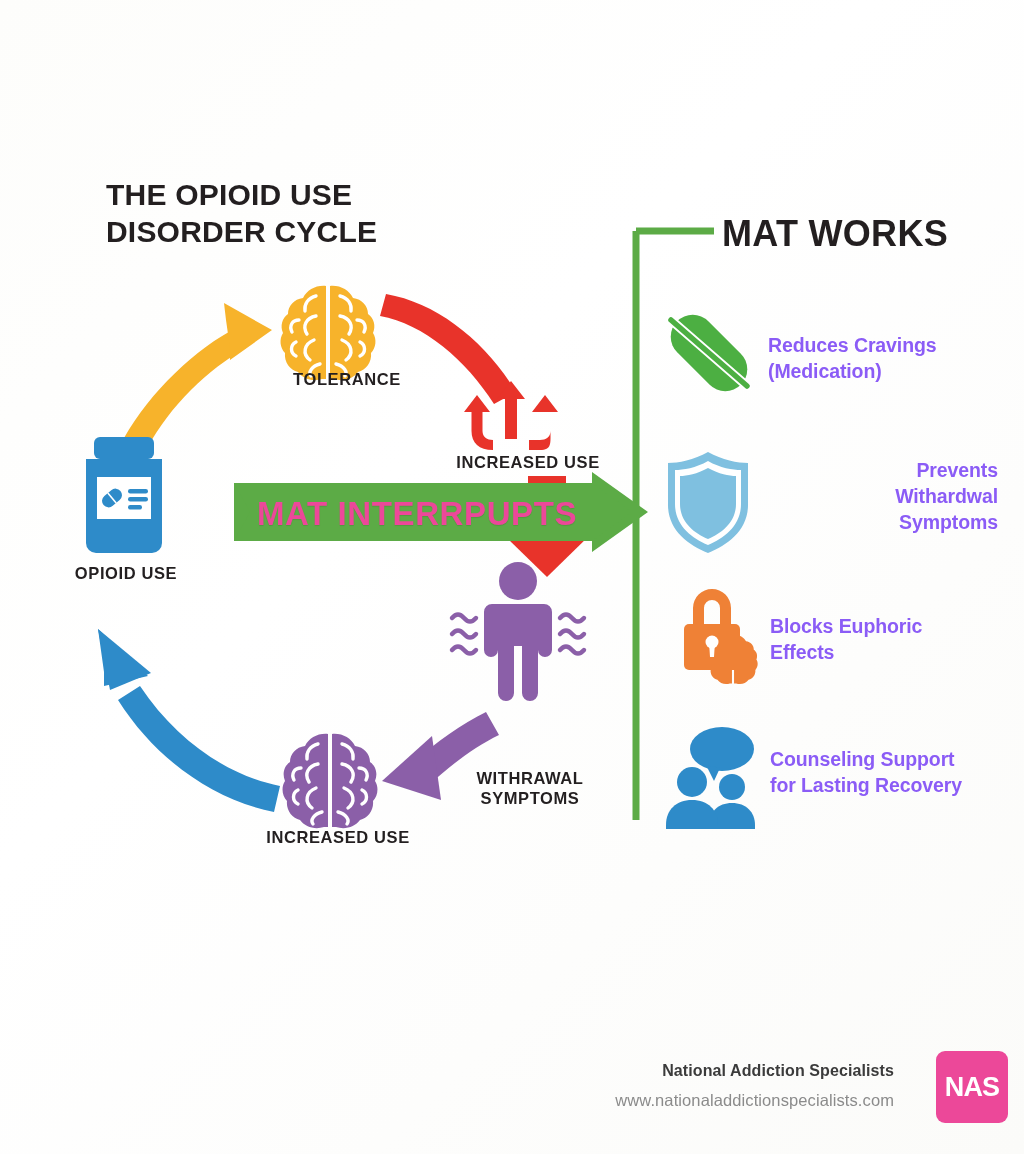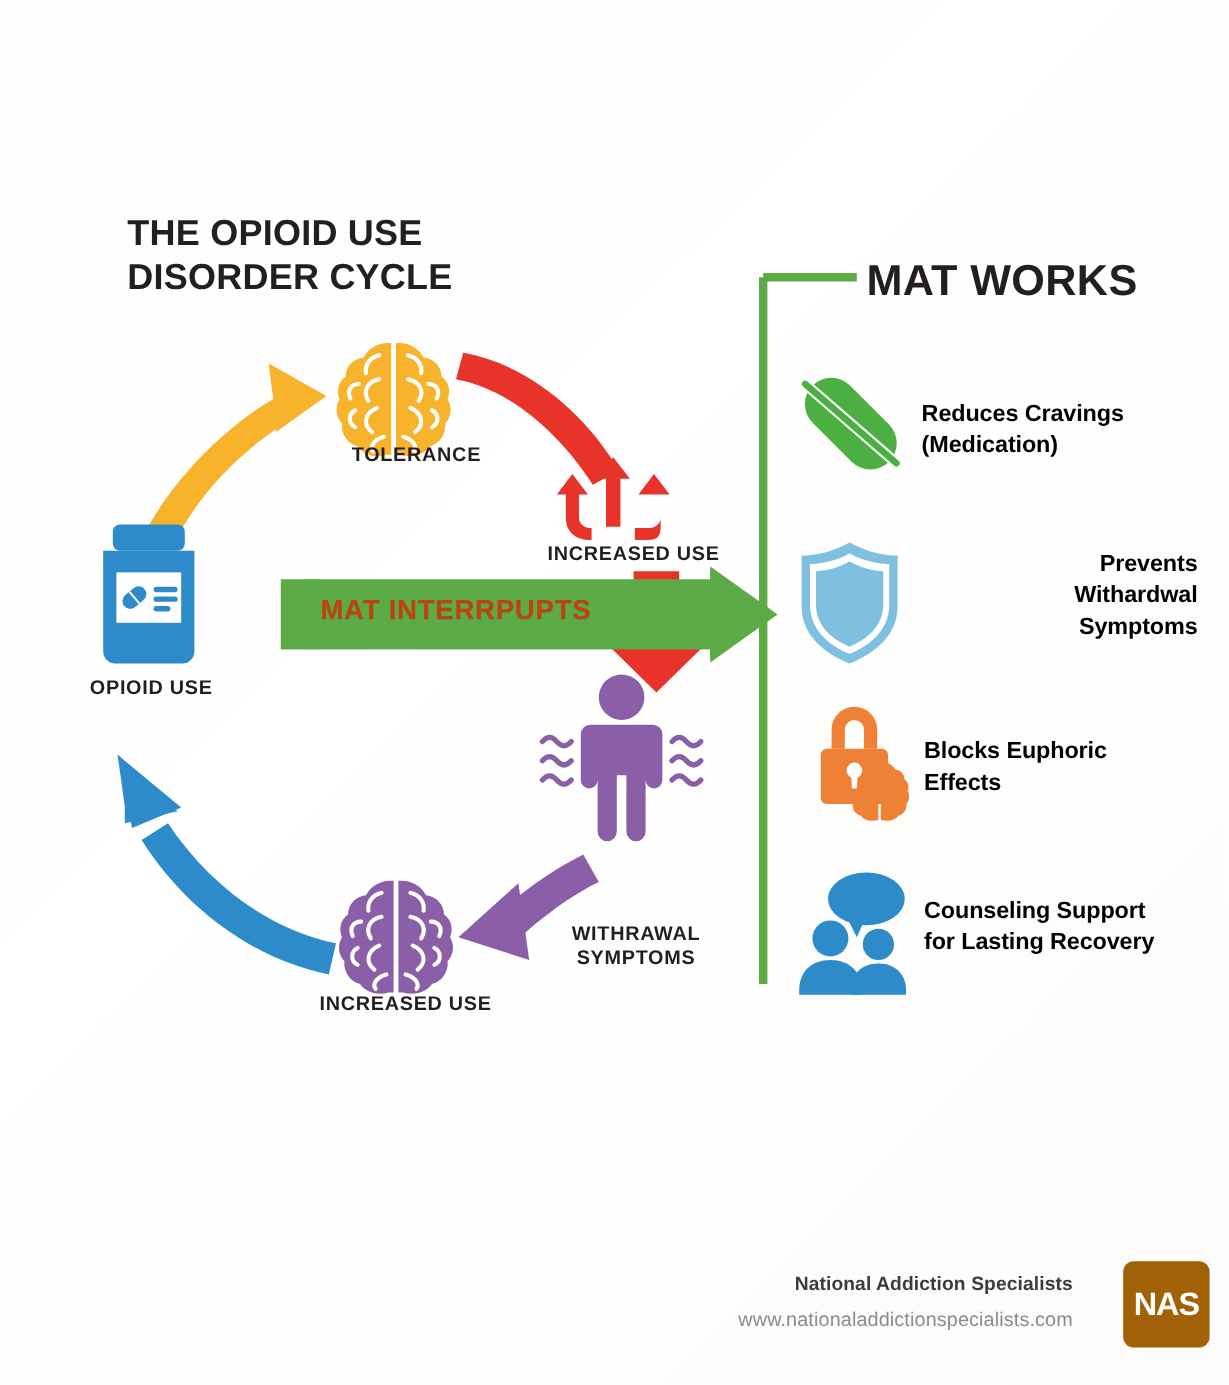--- a/index.html
+++ b/index.html
@@ -59,38 +59,38 @@
   }
   #label-opioid-use { left: 44px;  top: 563px; width: 164px; }
   #label-tolerance  { left: 264px; top: 369px; width: 166px; }
   #label-incr-top   { left: 428px; top: 452px; width: 200px; }
   #label-withdrawal { left: 432px; top: 768px; width: 196px; text-align: center; }
   #label-incr-bot   { left: 238px; top: 827px; width: 200px; }
 
   
   .banner-text {
     position: absolute;
-    left: 267px;
+    left: 257px;
     top: 495px;
     width: 360px;
-    font-size: 23px;
+    font-size: 33px;
     font-weight: bold;
     letter-spacing: 0.6px;
-    color: #c2410c;
+    color: #ec4899;
     text-align: left;
     text-shadow: 0 1px 1px rgba(0,0,0,0.10);
   }
 
   
   .mat-item-text {
     position: absolute;
     font-size: 19.5px;
     font-weight: 600;
     line-height: 1.33;
-    color: #000000;
+    color: #8b5cf6;
     white-space: pre-line;
     letter-spacing: -0.1px;
   }
   #mat-text-0 { left: 768px; top: 333px; width: 250px; }
   #mat-text-1 { left: 768px; top: 458px; width: 230px; text-align: right; }
   #mat-text-2 { left: 770px; top: 614px; width: 250px; }
   #mat-text-3 { left: 770px; top: 747px; width: 252px; }
 
   
   .footer-name {
@@ -111,21 +111,21 @@
     color: #8b8b8b;
     text-align: left;
     letter-spacing: 0.1px;
   }
   .nas-logo {
     position: absolute;
     left: 936px;
     top: 1051px;
     width: 72px;
     height: 72px;
-    background: #a16207;
+    background: #ec4899;
     border-radius: 9px;
   }
   .nas-logo span {
     position: absolute;
     left: 0; top: 0;
     width: 72px;
     height: 72px;
     display: flex;
     align-items: center;
     justify-content: center;

